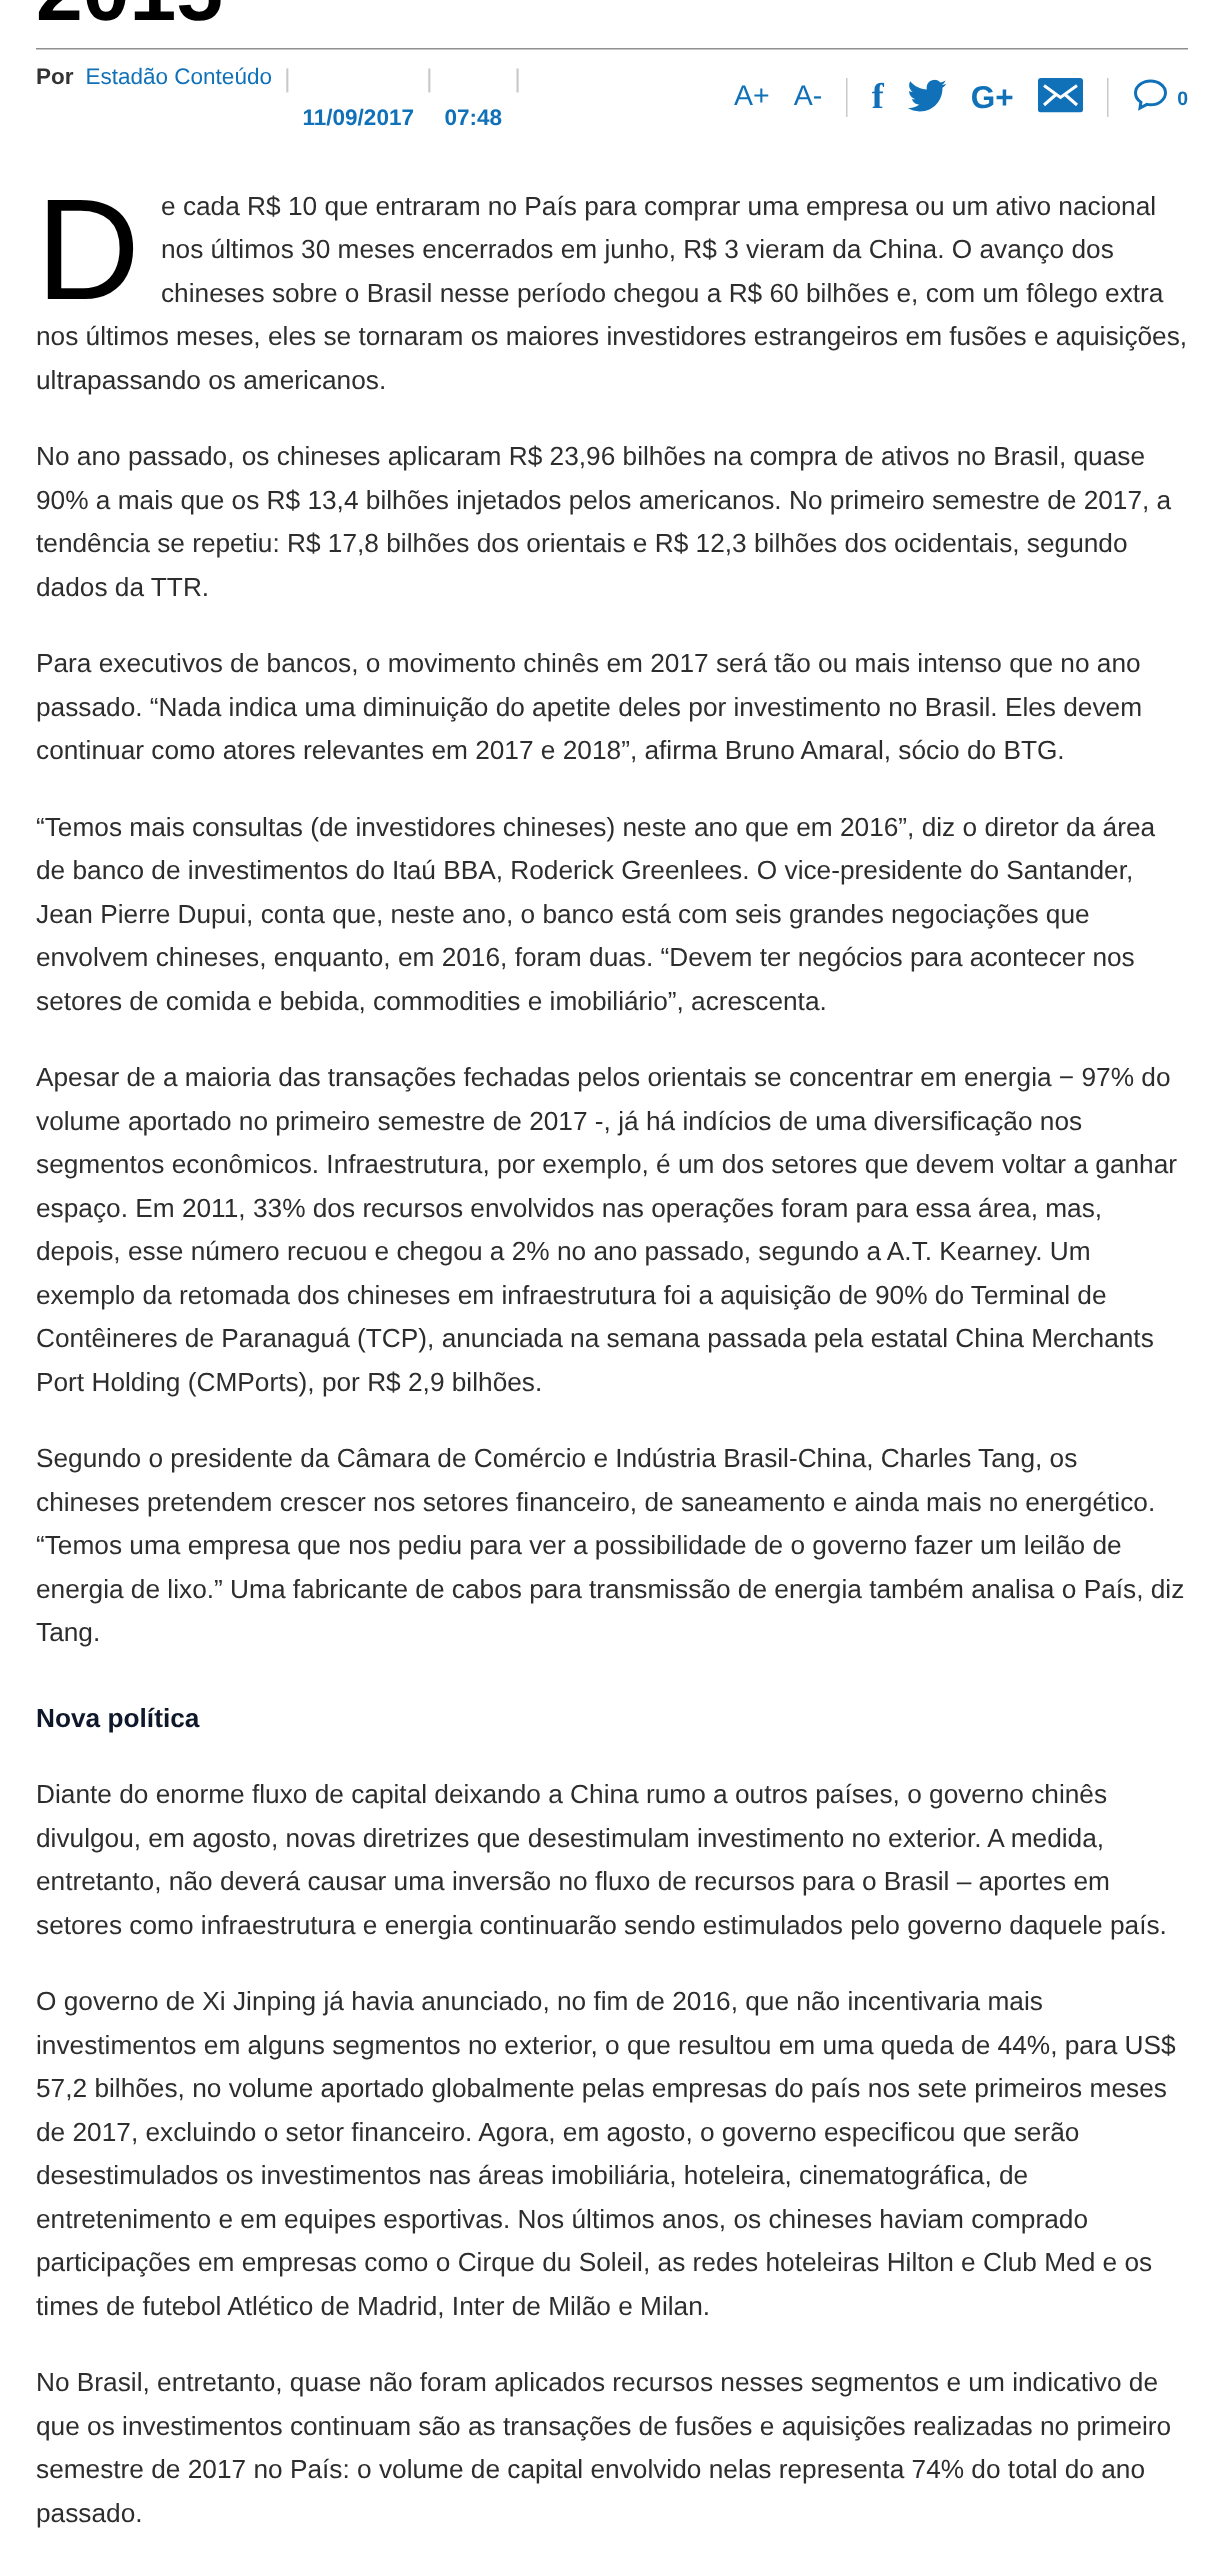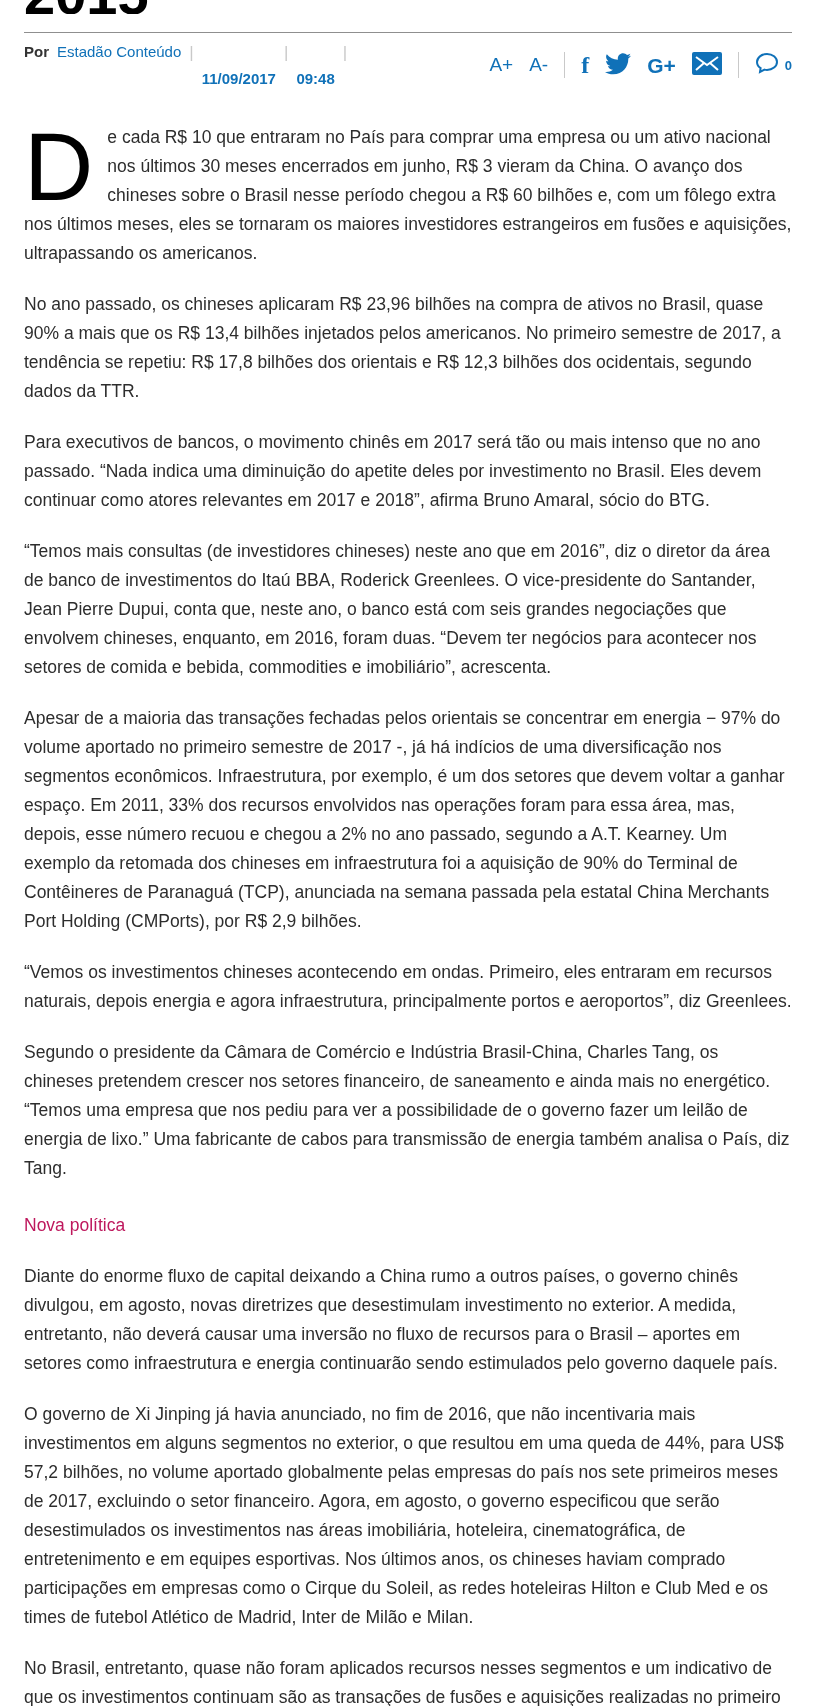--- a/index.html
+++ b/index.html
@@ -36,21 +36,21 @@
   .font-btn{color:#1071b8;font-size:19px;font-weight:500;cursor:pointer;background:none;border:none;padding:0;font-family:inherit;}
   .icon-btn{cursor:pointer;display:flex;align-items:center;background:none;border:none;padding:0;}
   .fb-glyph{color:#1071b8;font-size:24px;font-weight:700;font-family:"Liberation Serif",serif;line-height:1;}
   .gplus-glyph{color:#1071b8;font-size:21px;font-weight:700;line-height:1;}
   .comments{display:flex;align-items:center;gap:6px;}
   .comment-count{color:#1071b8;font-size:13px;font-weight:700;}
 
   
   .article{margin-top:30px;font-size:17.5px;line-height:29px;color:#2d2d2d;}
   .article p{margin:0 0 22px 0;}
-  .article h3{font-size:17.5px;font-weight:400;color:#be185d;margin:28px 0 22px 0;}
+  .article h3{font-size:17.5px;font-weight:700;color:#0f172a;margin:28px 0 22px 0;}
   .dropcap{
     float:left;
     font-size:96px;line-height:76px;
     font-weight:300;color:#000;
     padding:6px 14px 0 0;
   }
 </style>
 </head>
 <body>
 
@@ -62,21 +62,21 @@
 
   <hr class="top-rule">
 
   <div class="meta-row">
     <div class="byline">
       <span>Por</span>
       <a href="#">Estadão Conteúdo</a>
       <span class="sep">|</span>
       <span class="blue">11/09/2017</span>
       <span class="sep">|</span>
-      <span class="blue">09:48</span>
+      <span class="blue">07:48</span>
       <span class="sep">|</span>
     </div>
 
     <div class="tools">
       <button class="font-btn">A+</button>
       <button class="font-btn">A-</button>
       <span class="sep"></span>
 
       <button class="icon-btn">
         <span class="fb-glyph">f</span>
@@ -116,21 +116,20 @@
       </span>
     </div>
   </div>
 
   <div class="article" id="article-body">
       <p><span class="dropcap">D</span>e cada R$ 10 que entraram no País para comprar uma empresa ou um ativo nacional nos últimos 30 meses encerrados em junho, R$ 3 vieram da China. O avanço dos chineses sobre o Brasil nesse período chegou a R$ 60 bilhões e, com um fôlego extra nos últimos meses, eles se tornaram os maiores investidores estrangeiros em fusões e aquisições, ultrapassando os americanos.</p>
       <p>No ano passado, os chineses aplicaram R$ 23,96 bilhões na compra de ativos no Brasil, quase 90% a mais que os R$ 13,4 bilhões injetados pelos americanos. No primeiro semestre de 2017, a tendência se repetiu: R$ 17,8 bilhões dos orientais e R$ 12,3 bilhões dos ocidentais, segundo dados da TTR.</p>
       <p>Para executivos de bancos, o movimento chinês em 2017 será tão ou mais intenso que no ano passado. “Nada indica uma diminuição do apetite deles por investimento no Brasil. Eles devem continuar como atores relevantes em 2017 e 2018”, afirma Bruno Amaral, sócio do BTG.</p>
       <p>“Temos mais consultas (de investidores chineses) neste ano que em 2016”, diz o diretor da área de banco de investimentos do Itaú BBA, Roderick Greenlees. O vice-presidente do Santander, Jean Pierre Dupui, conta que, neste ano, o banco está com seis grandes negociações que envolvem chineses, enquanto, em 2016, foram duas. “Devem ter negócios para acontecer nos setores de comida e bebida, commodities e imobiliário”, acrescenta.</p>
       <p>Apesar de a maioria das transações fechadas pelos orientais se concentrar em energia − 97% do volume aportado no primeiro semestre de 2017 -, já há indícios de uma diversificação nos segmentos econômicos. Infraestrutura, por exemplo, é um dos setores que devem voltar a ganhar espaço. Em 2011, 33% dos recursos envolvidos nas operações foram para essa área, mas, depois, esse número recuou e chegou a 2% no ano passado, segundo a A.T. Kearney. Um exemplo da retomada dos chineses em infraestrutura foi a aquisição de 90% do Terminal de Contêineres de Paranaguá (TCP), anunciada na semana passada pela estatal China Merchants Port Holding (CMPorts), por R$ 2,9 bilhões.</p>
-      <p>“Vemos os investimentos chineses acontecendo em ondas. Primeiro, eles entraram em recursos naturais, depois energia e agora infraestrutura, principalmente portos e aeroportos”, diz Greenlees.</p>
       <p>Segundo o presidente da Câmara de Comércio e Indústria Brasil-China, Charles Tang, os chineses pretendem crescer nos setores financeiro, de saneamento e ainda mais no energético. “Temos uma empresa que nos pediu para ver a possibilidade de o governo fazer um leilão de energia de lixo.” Uma fabricante de cabos para transmissão de energia também analisa o País, diz Tang.</p>
       <h3>Nova política</h3>
       <p>Diante do enorme fluxo de capital deixando a China rumo a outros países, o governo chinês divulgou, em agosto, novas diretrizes que desestimulam investimento no exterior. A medida, entretanto, não deverá causar uma inversão no fluxo de recursos para o Brasil – aportes em setores como infraestrutura e energia continuarão sendo estimulados pelo governo daquele país.</p>
       <p>O governo de Xi Jinping já havia anunciado, no fim de 2016, que não incentivaria mais investimentos em alguns segmentos no exterior, o que resultou em uma queda de 44%, para US$ 57,2 bilhões, no volume aportado globalmente pelas empresas do país nos sete primeiros meses de 2017, excluindo o setor financeiro. Agora, em agosto, o governo especificou que serão desestimulados os investimentos nas áreas imobiliária, hoteleira, cinematográfica, de entretenimento e em equipes esportivas. Nos últimos anos, os chineses haviam comprado participações em empresas como o Cirque du Soleil, as redes hoteleiras Hilton e Club Med e os times de futebol Atlético de Madrid, Inter de Milão e Milan.</p>
       <p>No Brasil, entretanto, quase não foram aplicados recursos nesses segmentos e um indicativo de que os investimentos continuam são as transações de fusões e aquisições realizadas no primeiro semestre de 2017 no País: o volume de capital envolvido nelas representa 74% do total do ano passado.</p>
     </div>
 
 </div>
 
 </body></html>

